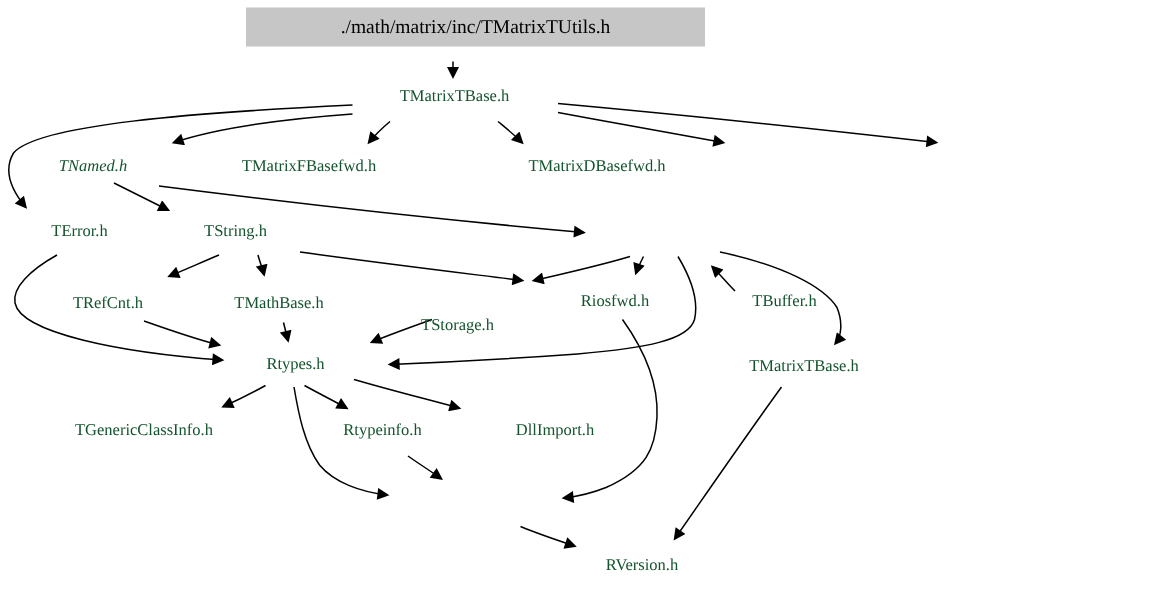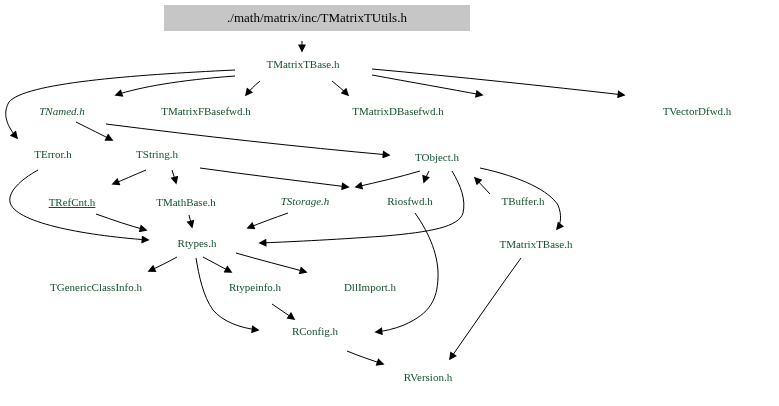--- a/index.html
+++ b/index.html
@@ -53,30 +53,27 @@
     <path class="edge" marker-end="url(#arrow)" d="M347,351 C359,356 371,360 383,364"></path>
     <path class="edge" marker-end="url(#arrow)" d="M521,258 C497,291 473,326 450,359"></path>
   </svg>
 
   <div class="rootbox">./math/matrix/inc/TMatrixTUtils.h</div>
 
   <div class="node" style="left:303px;top:58px;">TMatrixTBase.h</div>
   <div class="node" style="left:62px;top:105px;font-style:italic;">TNamed.h</div>
   <div class="node" style="left:206px;top:105px;">TMatrixFBasefwd.h</div>
   <div class="node" style="left:398px;top:105px;font-family:Liberation Serif, serif;">TMatrixDBasefwd.h</div>
-  <div class="node" style="left:697px;top:105px;">TVectorDfwd.h</div>
   <div class="node" style="left:53px;top:148px;">TError.h</div>
   <div class="node" style="left:157px;top:148px;">TString.h</div>
-  <div class="node" style="left:437px;top:151px;">TObject.h</div>
-  <div class="node" style="left:72px;top:196px;text-decoration:underline;">TRefCnt.h</div>
+  <div class="node" style="left:72px;top:196px;">TRefCnt.h</div>
   <div class="node" style="left:186px;top:196px;">TMathBase.h</div>
-  <div class="node" style="left:305px;top:195px;font-style:italic;">TStorage.h</div>
+  <div class="node" style="left:305px;top:211px;">TStorage.h</div>
   <div class="node" style="left:410px;top:195px;">Riosfwd.h</div>
   <div class="node" style="left:523px;top:195px;">TBuffer.h</div>
   <div class="node" style="left:197px;top:237px;">Rtypes.h</div>
   <div class="node" style="left:536px;top:238px;">TMatrixTBase.h</div>
   <div class="node" style="left:96px;top:281px;">TGenericClassInfo.h</div>
   <div class="node" style="left:255px;top:281px;">Rtypeinfo.h</div>
   <div class="node" style="left:370px;top:281px;text-align:center;">DllImport.h</div>
-  <div class="node" style="left:315px;top:325px;">RConfig.h</div>
   <div class="node" style="left:428px;top:371px;">RVersion.h</div>
 
 </div>
 
 </body></html>

